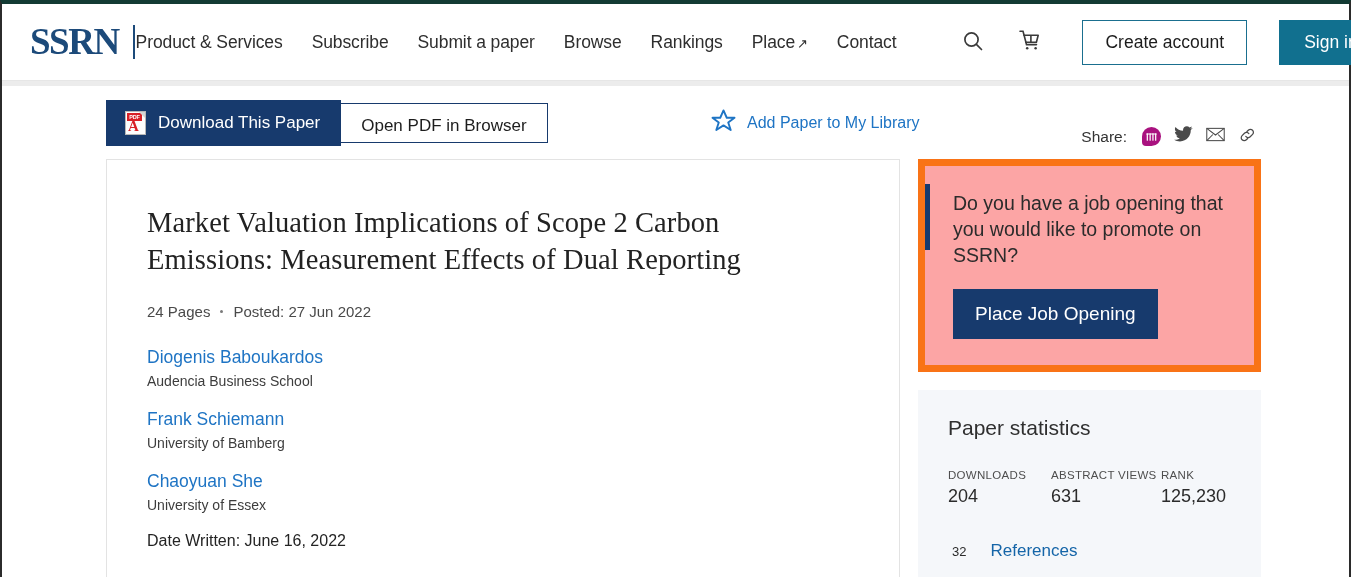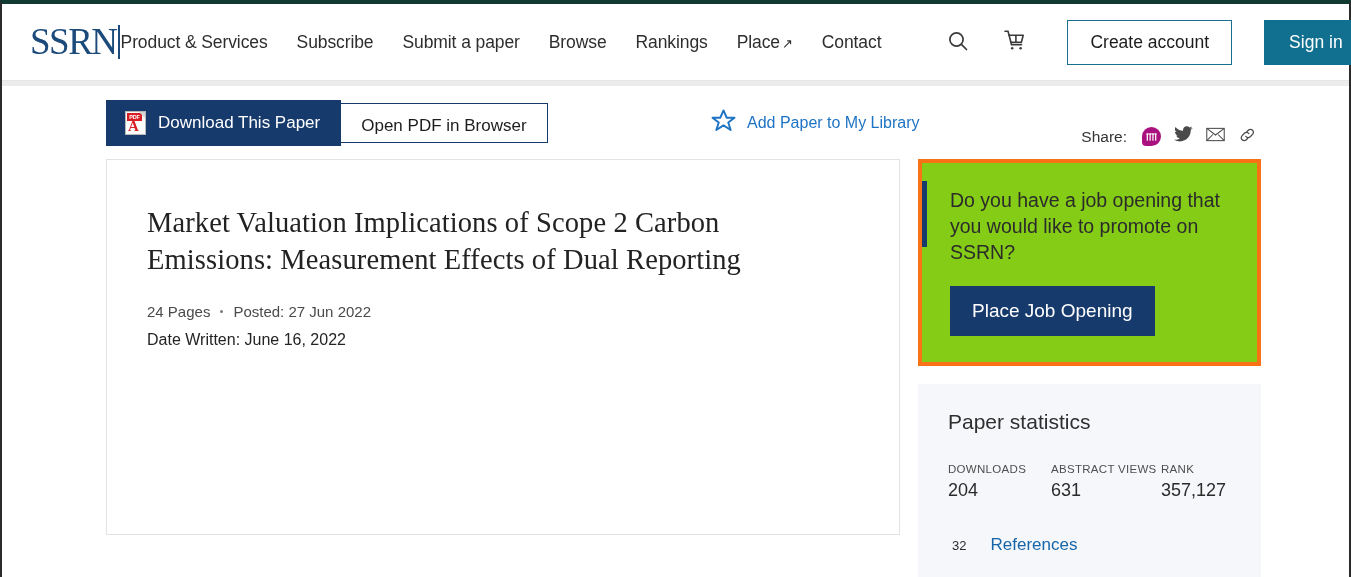--- a/index.html
+++ b/index.html
@@ -39,23 +39,23 @@
     align-items: flex-start;
     flex: 0 0 auto;
   }
 
   .ssrn-logo {
     font-family: "Liberation Serif", serif;
     font-size: 37px;
     line-height: 38px;
     letter-spacing: -1.5px;
     color: #1c4a7a;
-    font-weight: 400;
-    position: relative;
-    padding-right: 2px;
+    font-weight: 700;
+    position: relative;
+    padding-right: 15px;
   }
   .ssrn-logo::after {
     content: "";
     position: absolute;
     right: -1px;
     top: 2px;
     width: 2px;
     height: 34px;
     background: #1c4a7a;
   }
@@ -308,22 +308,22 @@
   }
 
   
   .sidebar {
     width: 343px;
     flex: 0 0 343px;
   }
 
   .job-card {
     position: relative;
-    border: 4px solid #f97316;
-    background: #84cc16;
+    border: 7px solid #f97316;
+    background: #fca5a5;
     padding: 24px 26px 26px 28px;
     margin-bottom: 18px;
   }
   .job-accent {
     position: absolute;
     left: 0; top: 18px;
     width: 5px; height: 66px;
     background: #173a6d;
   }
   .job-text {
@@ -508,20 +508,34 @@
 
     <div class="paper-card">
       <h1 class="paper-title">Market Valuation Implications of Scope 2 Carbon Emissions: Measurement Effects of Dual Reporting</h1>
 
       <div class="paper-meta">
         <span>24 Pages</span>
         <span class="meta-dot"></span>
         <span>Posted: 27 Jun 2022</span>
       </div>
 
+      <div class="authors">
+        <div class="author-block">
+          <a class="author-name">Diogenis Baboukardos</a>
+          <div class="author-affil">Audencia Business School</div>
+        </div>
+        <div class="author-block">
+          <a class="author-name">Frank Schiemann</a>
+          <div class="author-affil">University of Bamberg</div>
+        </div>
+        <div class="author-block">
+          <a class="author-name">Chaoyuan She</a>
+          <div class="author-affil">University of Essex</div>
+        </div>
+      </div>
 
       <div class="date-written">Date Written: June 16, 2022</div>
     </div>
 
     <div class="sidebar">
 
       <div class="job-card">
         <span class="job-accent"></span>
         <div class="job-text">Do you have a job opening that you would like to promote on SSRN?</div>
         <button class="btn-job">Place Job Opening</button>
@@ -534,21 +548,21 @@
           <div class="stat">
             <div class="stat-label">DOWNLOADS</div>
             <div class="stat-value">204</div>
           </div>
           <div class="stat">
             <div class="stat-label">ABSTRACT VIEWS</div>
             <div class="stat-value">631</div>
           </div>
           <div class="stat">
             <div class="stat-label">RANK</div>
-            <div class="stat-value">357,127</div>
+            <div class="stat-value">125,230</div>
           </div>
         </div>
 
         <div class="refs-row">
           <span class="refs-count">32</span>
           <a class="refs-link">References</a>
         </div>
       </div>
 
     </div>

